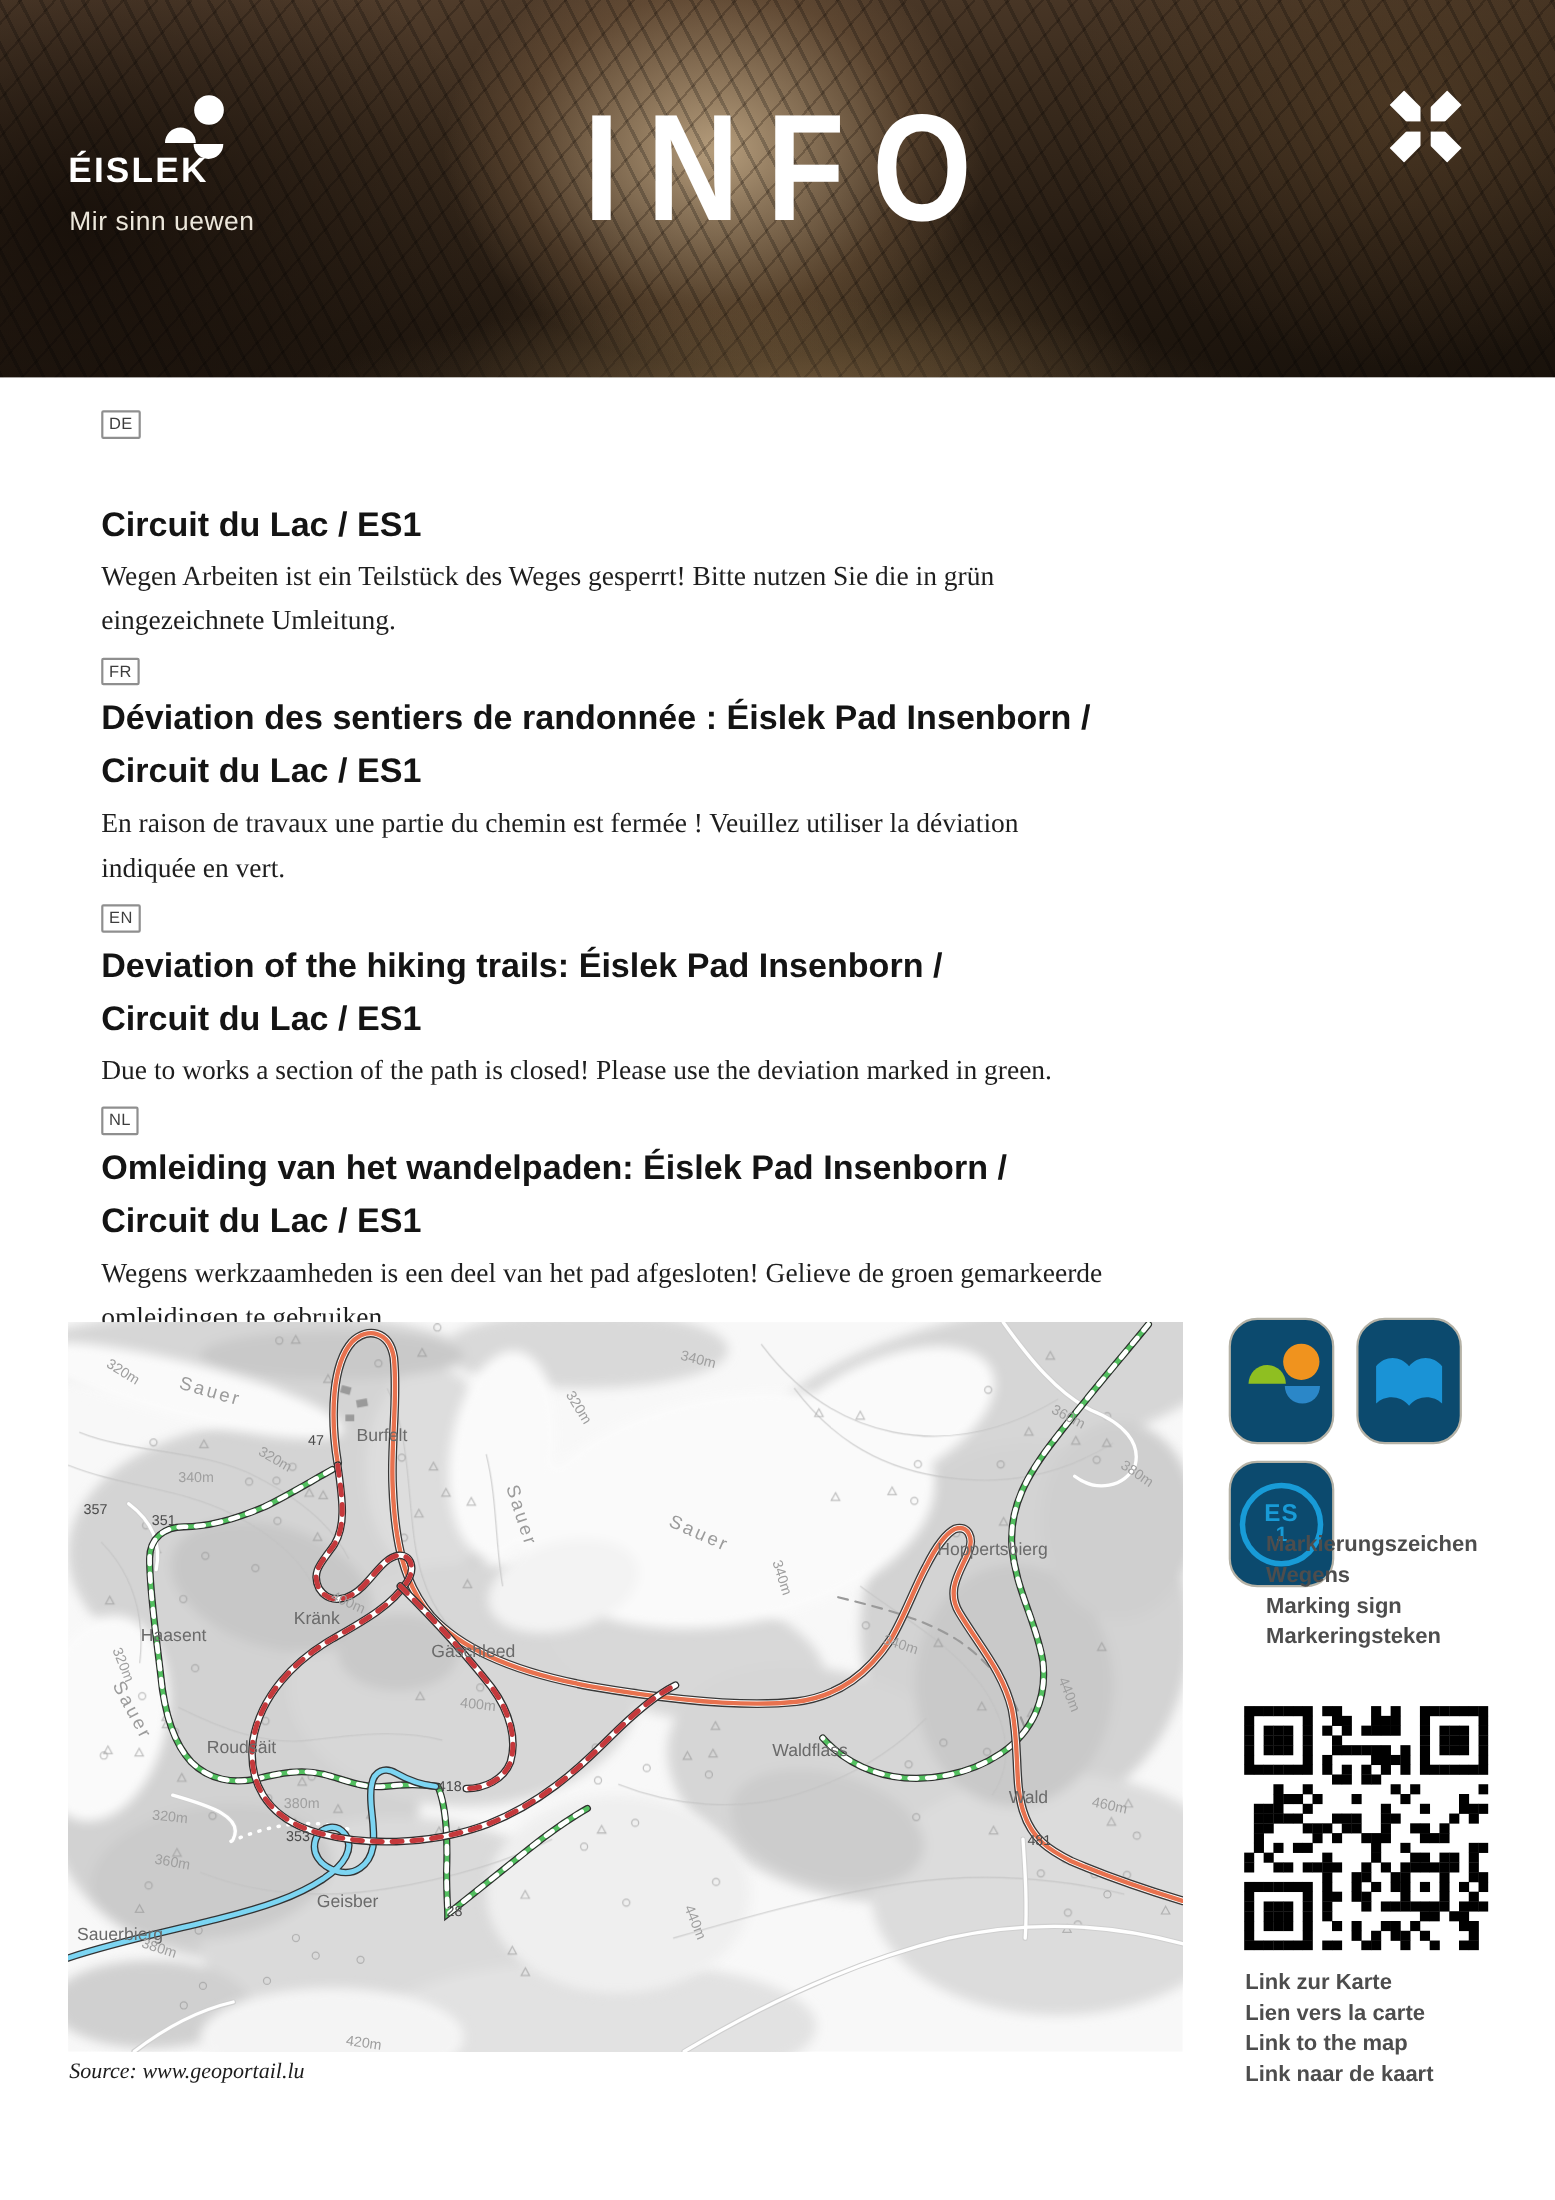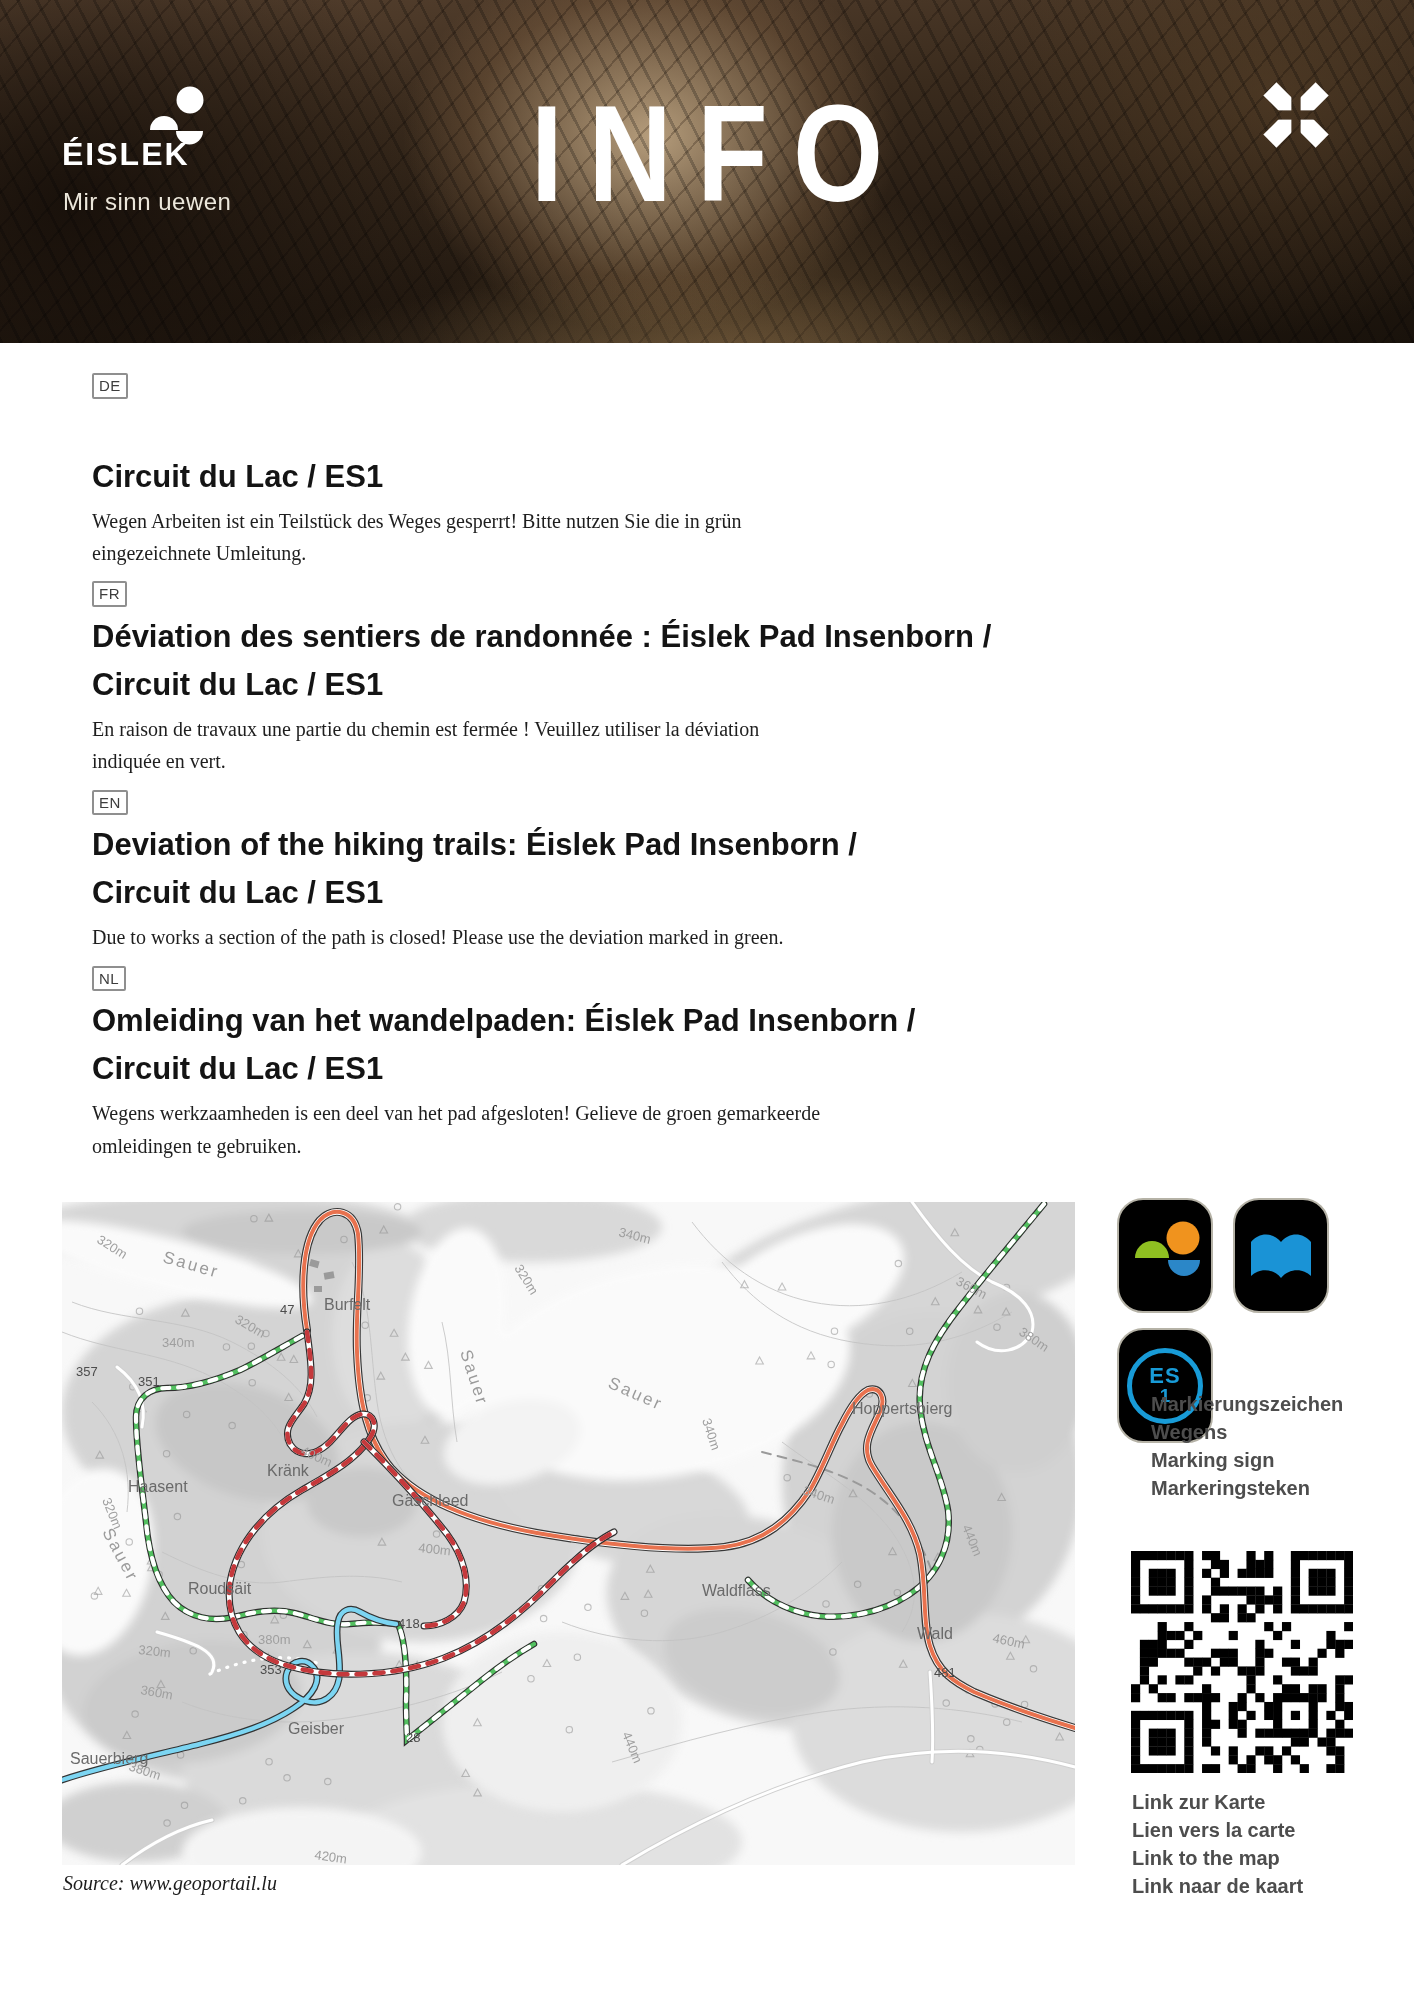--- a/index.html
+++ b/index.html
@@ -31,35 +31,35 @@
   .x-logo{position:absolute;left:1262px;top:82px;width:68px;height:66px;z-index:3;}
 
   
   #content{position:absolute;left:0;top:343px;width:1414px;padding:30px 0 0 92px;box-sizing:border-box;}
   .lang-block{margin:0 0 12px 0;}
   .badge{display:inline-block;border:2px solid #8f8f8f;border-radius:2px;padding:1px 5px;
       font-size:15px;color:#3d3d3d;letter-spacing:.5px;line-height:1.3;background:#fff;}
   .lang-block h2{margin:6px 0 4px 0;font-size:31px;line-height:1.55;color:#141414;
       font-weight:bold;letter-spacing:0;}
   .h-line{white-space:nowrap;}
-  .lang-block p{margin:0 0 2px 0;font-family:"Liberation Serif",serif;font-size:20px;
+  .lang-block p{margin:0 0 2px 0;font-family:"Liberation Serif",serif;font-size:25px;
       line-height:1.62;color:#1e1e1e;}
   .b-line{white-space:nowrap;}
 
   
   #map-wrap{position:absolute;left:62px;top:1202px;width:1013px;height:663px;background:#f8f8f8;overflow:hidden;}
   .ml-p{fill:#6a6a6a;font-size:16px;font-family:"Liberation Sans",sans-serif;}
   .ml-r{fill:#9b9b9b;font-size:17px;letter-spacing:2.5px;font-family:"Liberation Sans",sans-serif;}
   .ml-c{fill:#9f9f9f;font-size:13px;font-family:"Liberation Sans",sans-serif;}
   .ml-w{fill:#4c4c4c;font-size:13px;font-family:"Liberation Sans",sans-serif;}
   #source-caption{position:absolute;left:63px;top:1872px;font-family:"Liberation Serif",serif;
       font-style:italic;font-size:20px;color:#1c1c1c;}
 
   
-  .side-icon{position:absolute;width:96px;height:115px;background:#000000;border:2px solid #b5b2a6;
+  .side-icon{position:absolute;width:96px;height:115px;background:#0c4a6e;border:2px solid #b5b2a6;
       border-radius:26px;box-sizing:border-box;}
   #icon-eislek-pad{left:1117px;top:1198px;}
   #icon-book{left:1233px;top:1198px;}
   #icon-es1{left:1117px;top:1328px;display:flex;align-items:center;justify-content:center;}
   .es-circle{width:66px;height:66px;border:5px solid #189bd7;border-radius:50%;
       display:flex;flex-direction:column;align-items:center;justify-content:center;
       color:#189bd7;font-weight:bold;line-height:.95;}
   .es-top{font-size:22px;letter-spacing:1px;}
   .es-bottom{font-size:19px;}
   .side-text{position:absolute;left:1132px;width:270px;font-weight:bold;font-size:20px;

